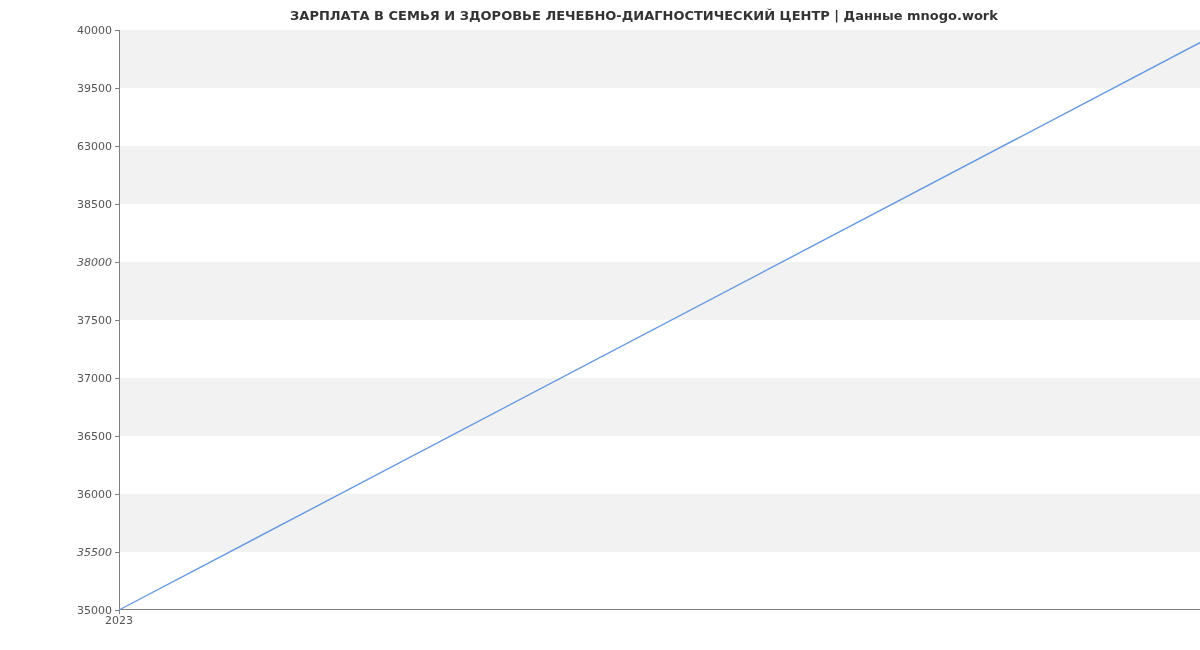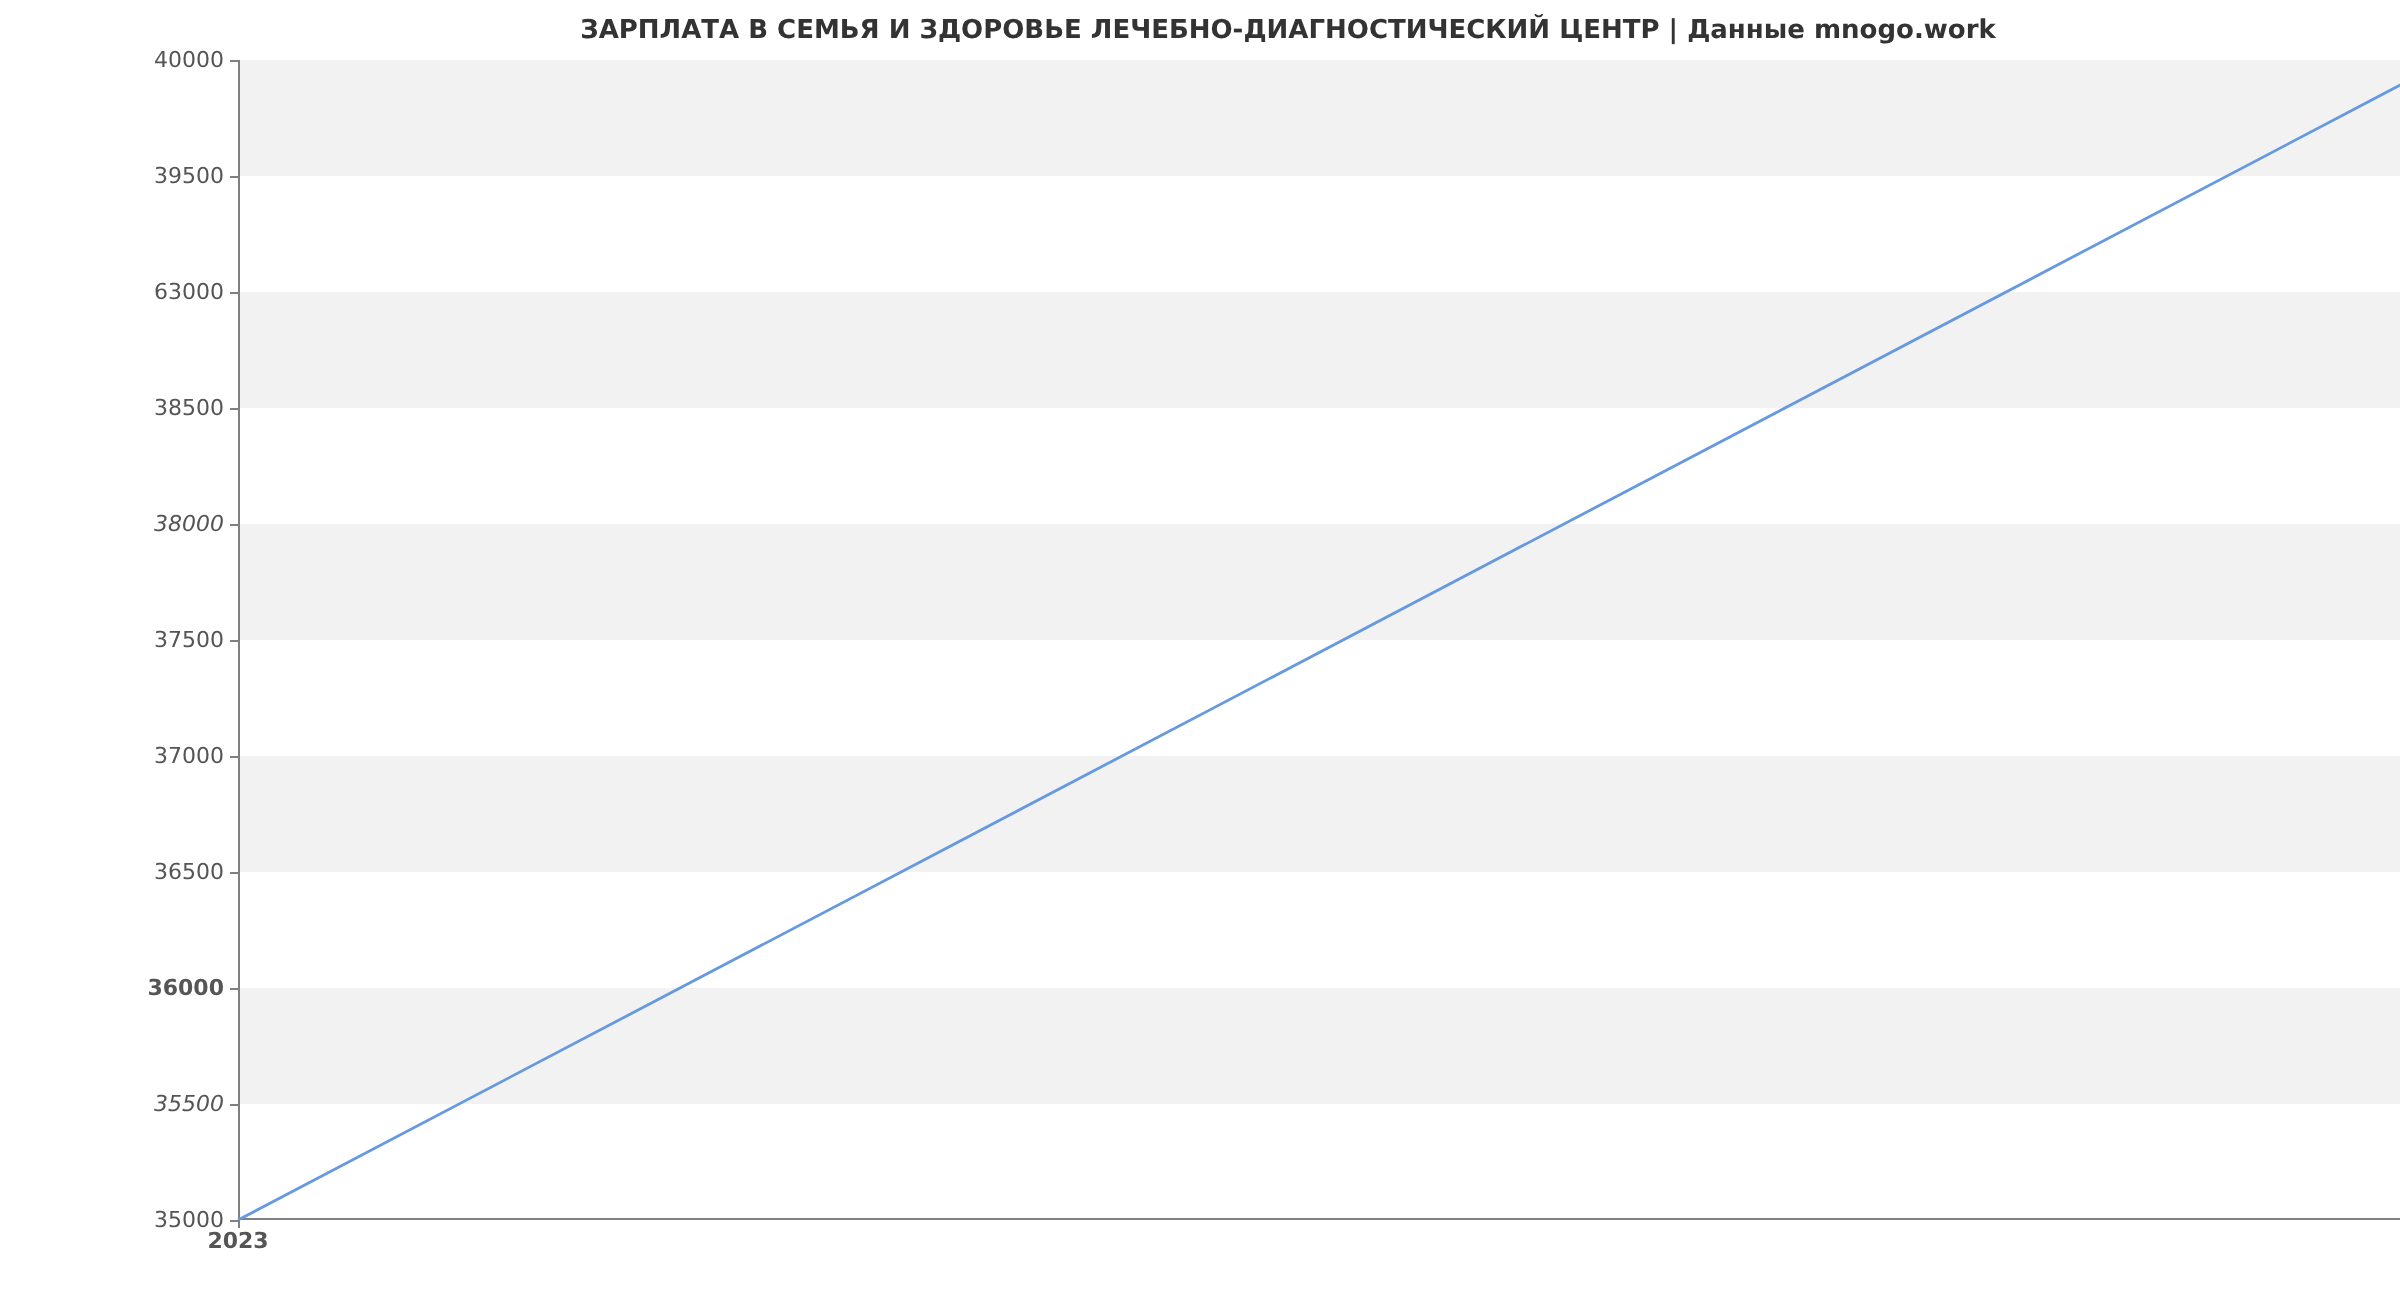--- a/index.html
+++ b/index.html
@@ -112,35 +112,35 @@
       <div class="axis-line-bottom"></div>
       <svg class="line-layer" viewBox="0 0 1105 580" preserveAspectRatio="none">
         <path d="M0 580 L1105 0" fill="none" stroke="#6699e0" stroke-width="1.4"></path>
       </svg>
     </div>
 
 <div class="y-tick-label" style="top: 610px;">35000</div>
     <div class="y-tick-mark" style="top: 610px;"></div>
     <div class="y-tick-label" style="top: 552px; font-style: italic;">35500</div>
     <div class="y-tick-mark" style="top: 552px;"></div>
-    <div class="y-tick-label" style="top: 494px; font-weight: bold;">36000</div>
+    <div class="y-tick-label" style="top: 494px;">36000</div>
     <div class="y-tick-mark" style="top: 494px;"></div>
     <div class="y-tick-label" style="top: 436px;">36500</div>
     <div class="y-tick-mark" style="top: 436px;"></div>
     <div class="y-tick-label" style="top: 378px;">37000</div>
     <div class="y-tick-mark" style="top: 378px;"></div>
     <div class="y-tick-label" style="top: 320px;">37500</div>
     <div class="y-tick-mark" style="top: 320px;"></div>
     <div class="y-tick-label" style="top: 262px; font-style: italic;">38000</div>
     <div class="y-tick-mark" style="top: 262px;"></div>
     <div class="y-tick-label" style="top: 204px;">38500</div>
     <div class="y-tick-mark" style="top: 204px;"></div>
     <div class="y-tick-label" style="top: 146px;">63000</div>
     <div class="y-tick-mark" style="top: 146px;"></div>
     <div class="y-tick-label" style="top: 88px;">39500</div>
     <div class="y-tick-mark" style="top: 88px;"></div>
     <div class="y-tick-label" style="top: 30px;">40000</div>
     <div class="y-tick-mark" style="top: 30px;"></div>
-    <div class="x-tick-label" style="left: 75px; font-weight: bold;">2023</div>
+    <div class="x-tick-label" style="left: 75px;">2023</div>
     <div class="x-tick-mark" style="left: 75px;"></div>
     <div class="x-tick-label" style="left: 1180px;">2024</div>
     <div class="x-tick-mark" style="left: 1180px;"></div>
   </div>
 
 </body></html>

